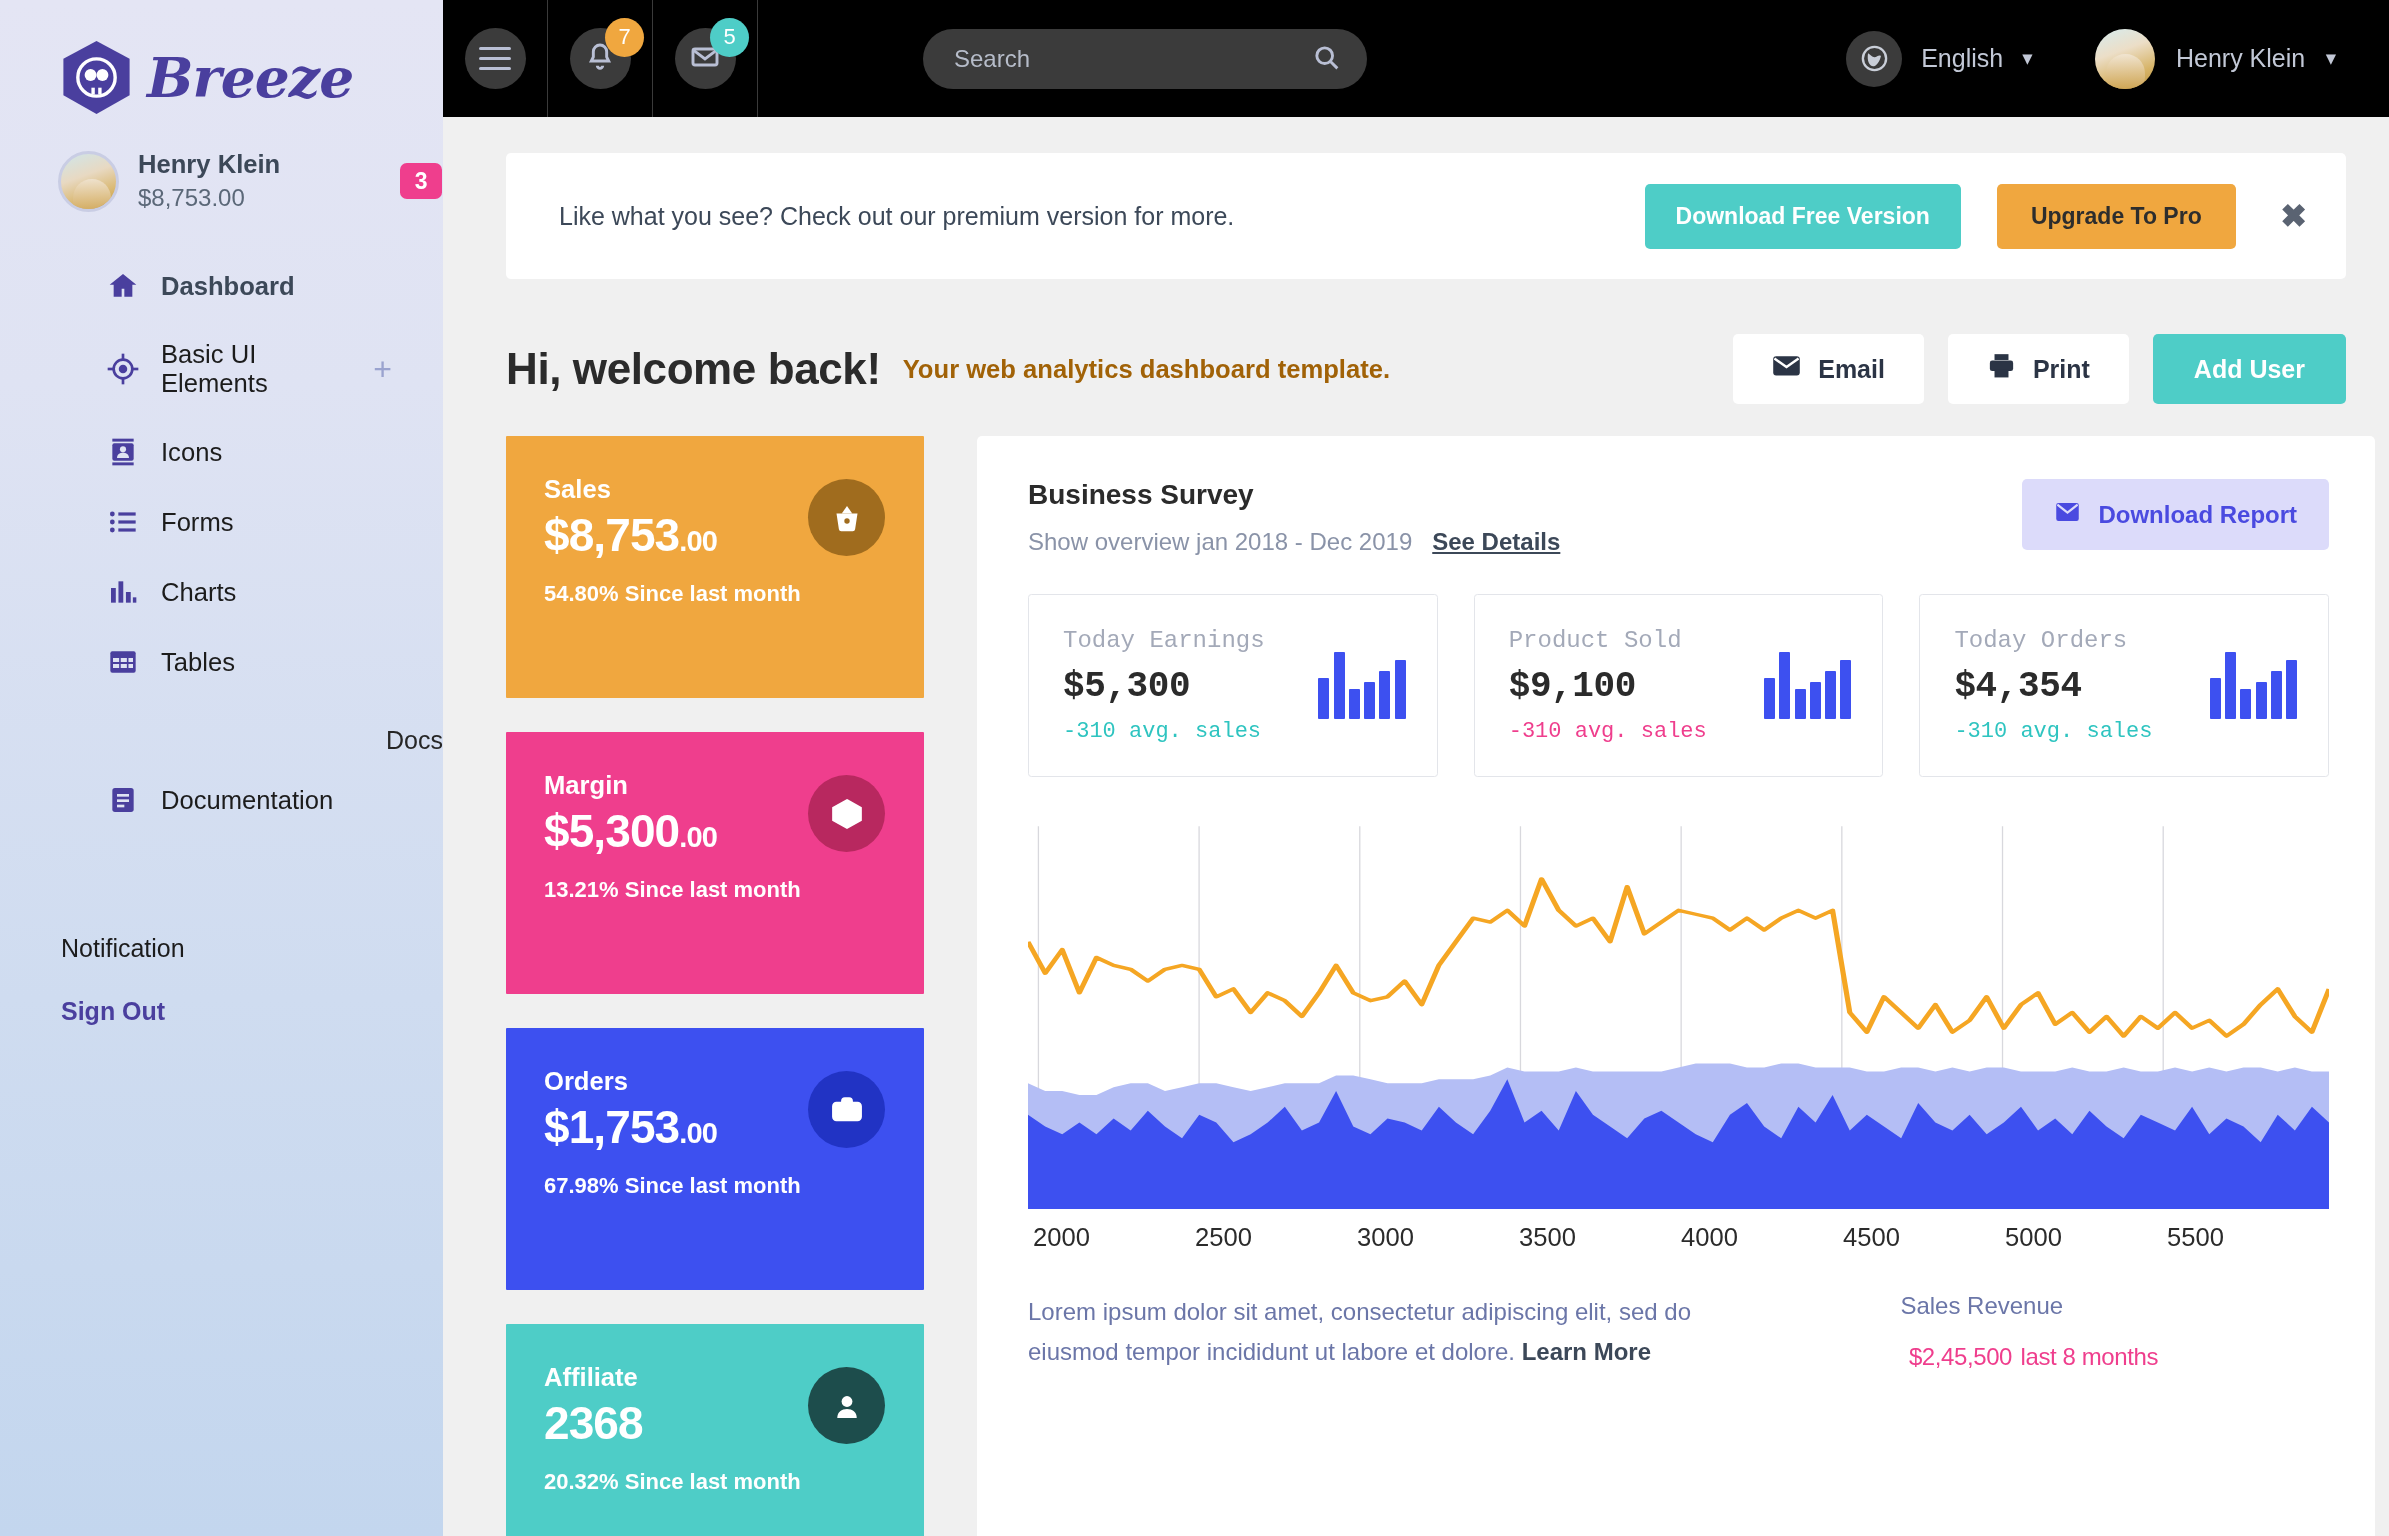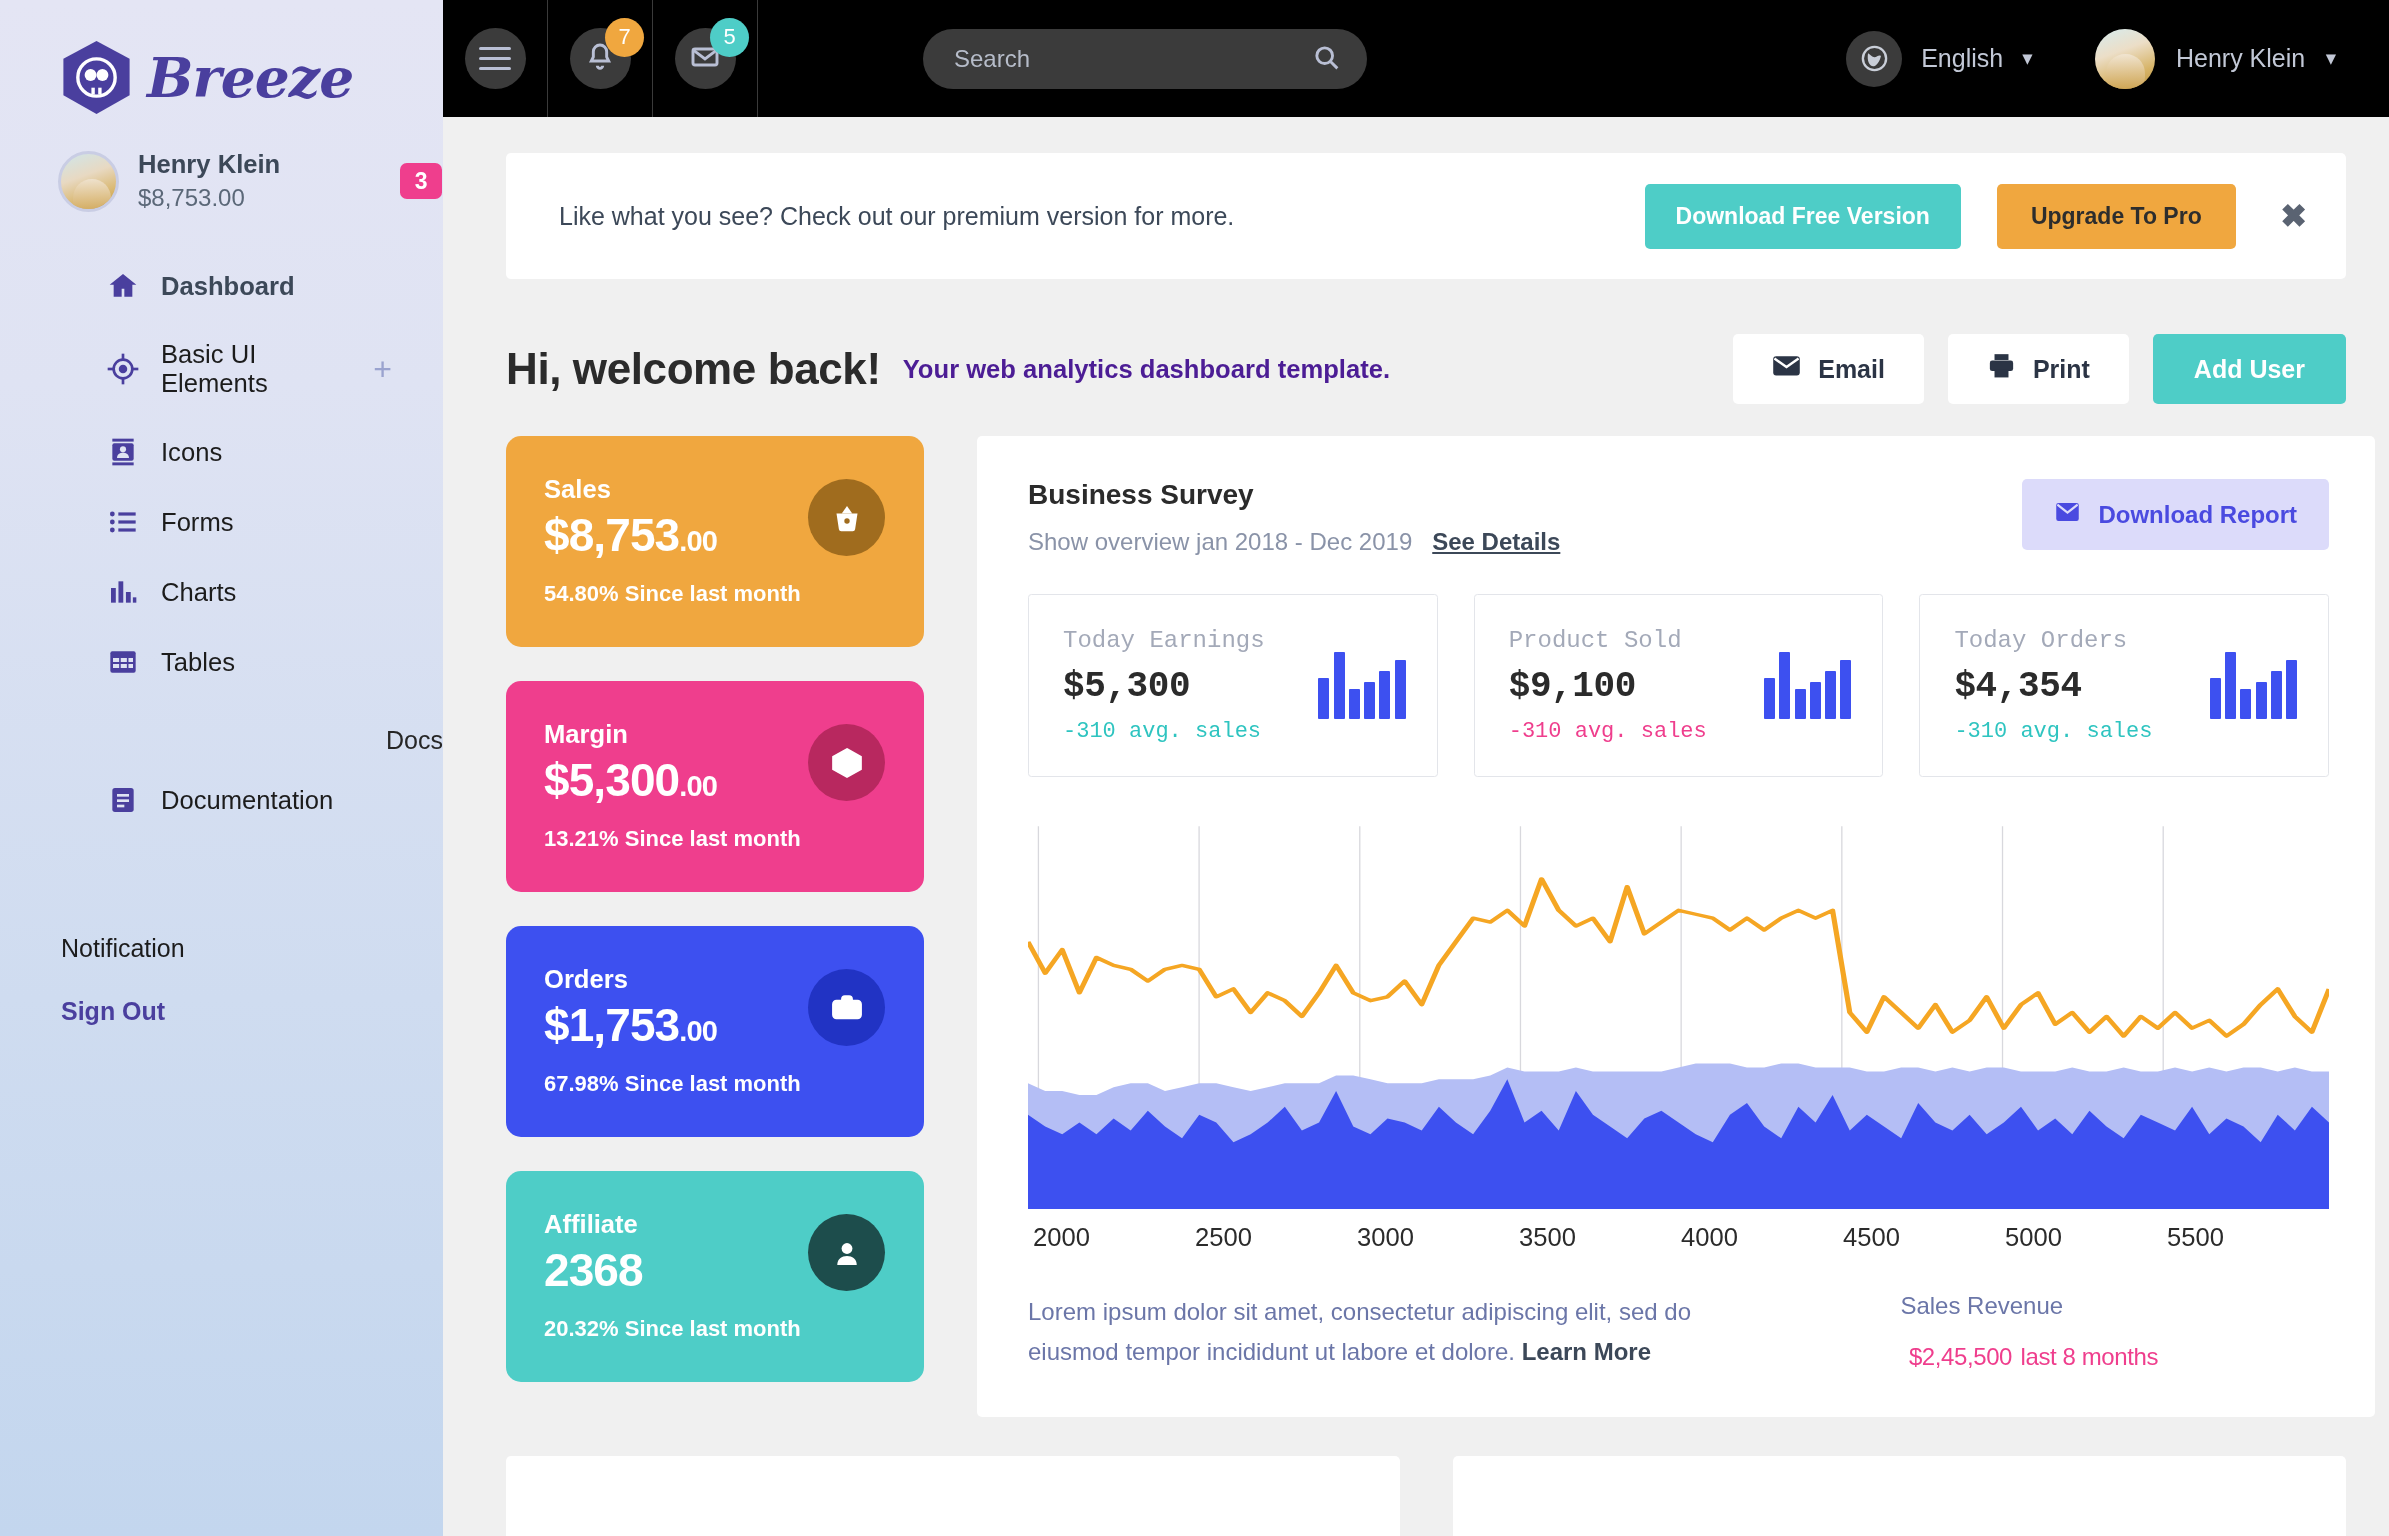--- a/index.html
+++ b/index.html
@@ -134,34 +134,34 @@
   .btn {
     border: none; border-radius: 5.1px; cursor: pointer;
     font-family: "Liberation Sans", sans-serif; font-weight: 700;
   }
   .btn-free { background: #4ecdc7; color: #fff; font-size: 23px; padding: 19px 31px; }
   .btn-pro { background: #f0a73f; color: #2d2d2d; font-size: 23px; padding: 19px 34px; text-align: center; }
   .promo-close { color: #5a6372; font-size: 32px; line-height: 1; cursor: pointer; padding-left: 8.5px; font-weight: 700; }
 
   .welcome-row { display: flex; align-items: center; padding: 55px 0 32px 0; }
   .welcome-title { font-size: 44px; font-weight: 700; color: #2b2b2b; letter-spacing: -0.4px; }
-  .welcome-sub { font-size: 25.6px; color: #4c1d95; font-weight: 700; margin-left: 22px; }
+  .welcome-sub { font-size: 25.6px; color: #a16207; font-weight: 700; margin-left: 22px; }
   .welcome-actions { margin-left: auto; display: flex; align-items: center; gap: 24px; }
   .btn-white {
     background: #fff; color: #2b3445; font-size: 25px; font-weight: 700;
     padding: 19px 39px; display: flex; align-items: center; gap: 17px;
     border-radius: 5.1px; border: none; cursor: pointer;
   }
   .btn-white svg { width: 29px; height: 25.6px; fill: #2b3445; }
   .btn-adduser { background: #4ecdc7; color: #fff; font-size: 25px; font-weight: 700; padding: 20.5px 41px; }
 
   .dash-grid { display: flex; gap: 53px; }
   .stats-col { width: 418px; flex: 0 0 418px; display: flex; flex-direction: column; gap: 34px; }
   .stat-card {
-    border-radius: 15px; height: 211px; padding: 39px 38px;
+    border-radius: 1px; height: 262px; padding: 39px 38px;
     position: relative; color: #fff;
   }
   .stat-label { font-size: 25.6px; font-weight: 700; margin-bottom: 5.1px; }
   .stat-value { font-size: 46px; font-weight: 700; letter-spacing: -0.9px; line-height: 1.15; }
   .stat-value .cents { font-size: 29px; }
   .stat-delta { font-size: 22px; font-weight: 700; margin-top: 19px; }
   .stat-ico {
     position: absolute; right: 39px; top: 43px;
     width: 77px; height: 77px; border-radius: 50%;
     display: flex; align-items: center; justify-content: center;

